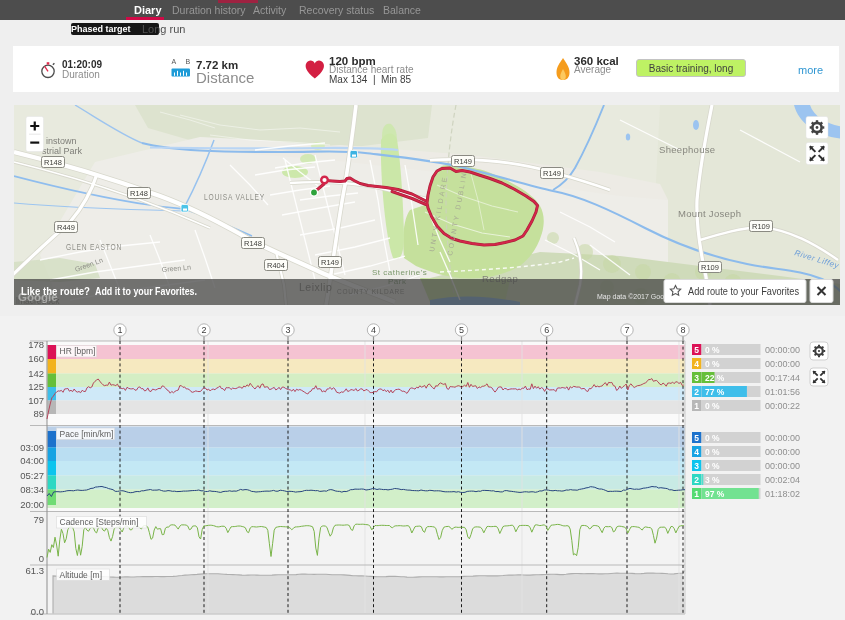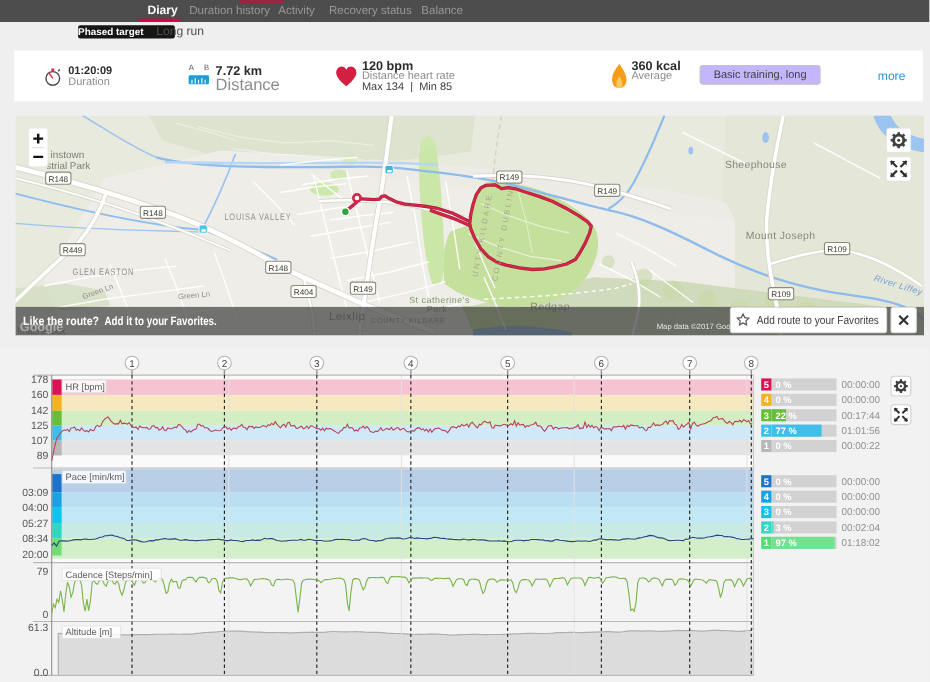--- a/index.html
+++ b/index.html
@@ -41,21 +41,21 @@
 </svg>
 <div class="a" style="left:62px;top:59px;font-size:10px;font-weight:bold;color:#2c2c2c">01:20:09</div>
 <div class="a" style="left:62px;top:69px;font-size:10px;color:#8c8c8c">Duration</div>
 <div class="a" style="left:196px;top:59px;font-size:11.5px;font-weight:bold;color:#2c2c2c">7.72 km</div>
 <div class="a" style="left:196px;top:69px;font-size:15px;color:#8c8c8c">Distance</div>
 <div class="a" style="left:329px;top:54.5px;font-size:11.5px;font-weight:bold;color:#2c2c2c">120 bpm</div>
 <div class="a" style="left:329px;top:64px;font-size:10px;color:#8c8c8c">Distance heart rate</div>
 <div class="a" style="left:329px;top:73.5px;font-size:10px;color:#3d3d3d">Max 134&nbsp;&nbsp;|&nbsp;&nbsp;Min 85</div>
 <div class="a" style="left:574px;top:54.5px;font-size:11.5px;font-weight:bold;color:#2c2c2c">360 kcal</div>
 <div class="a" style="left:574px;top:64px;font-size:10px;color:#8c8c8c">Average</div>
-<div class="a" style="left:636px;top:59px;width:108px;height:16px;border:1px solid #c3c3c3;border-radius:3px;background:#c4b5fd;font-size:10px;color:#3f3f3f;text-align:center;line-height:17px">Basic training, long</div>
+<div class="a" style="left:636px;top:59px;width:108px;height:16px;border:1px solid #c3c3c3;border-radius:3px;background:#bef264;font-size:10px;color:#3f3f3f;text-align:center;line-height:17px">Basic training, long</div>
 <div class="a" style="left:798px;top:64px;font-size:11px;color:#2f96d2">more</div>
 <svg class="a" style="left:14px;top:105px" width="826" height="200" viewBox="14 105 826 200">
 <rect x="14" y="105" width="826" height="200" fill="#e8eade"></rect>
 <path d="M135,105 L432,105 L428,138 L330,150 L210,146 L148,128 Z" fill="#dde3cf"></path>
 <path d="M660,105 L840,105 L840,305 L650,305 L655,200 Z" fill="#e4e7d8"></path>
 <path d="M95,162 L200,137 L260,140 L330,146 L400,152 L520,170 L620,186 L668,200 L668,305 L60,305 L40,255 Z" fill="#eeede8"></path>
 <path d="M225,152 L340,145 L470,155 L600,172 L660,184 L668,200 L620,196 L480,177 L330,160 Z" fill="#edebe5"></path>
 <path d="M540,252 L620,256 L700,266 L780,276 L840,284 L840,305 L430,305 L430,278 Z" fill="#cfdbba"></path>
 <path d="M404,258 C402,235 404,218 410,210 L425,205 C426,198 428,188 431,179 C433,173 437,169 443,165.5 L452,164.5 C462,165.5 475,168 484,170.5 C494,174 506,179.5 518,186.5 C528,192.5 536,199 540,206 C544,213 545,222 542,233 C538,247 531,257 521,265 C508,273.5 490,278.5 470,278.5 C448,278.5 428,271 416,266 Z" fill="#c5e09c"></path>
 <path d="M420,278 L510,280 L505,302 L430,302 Z" fill="#c5e09c"></path>

